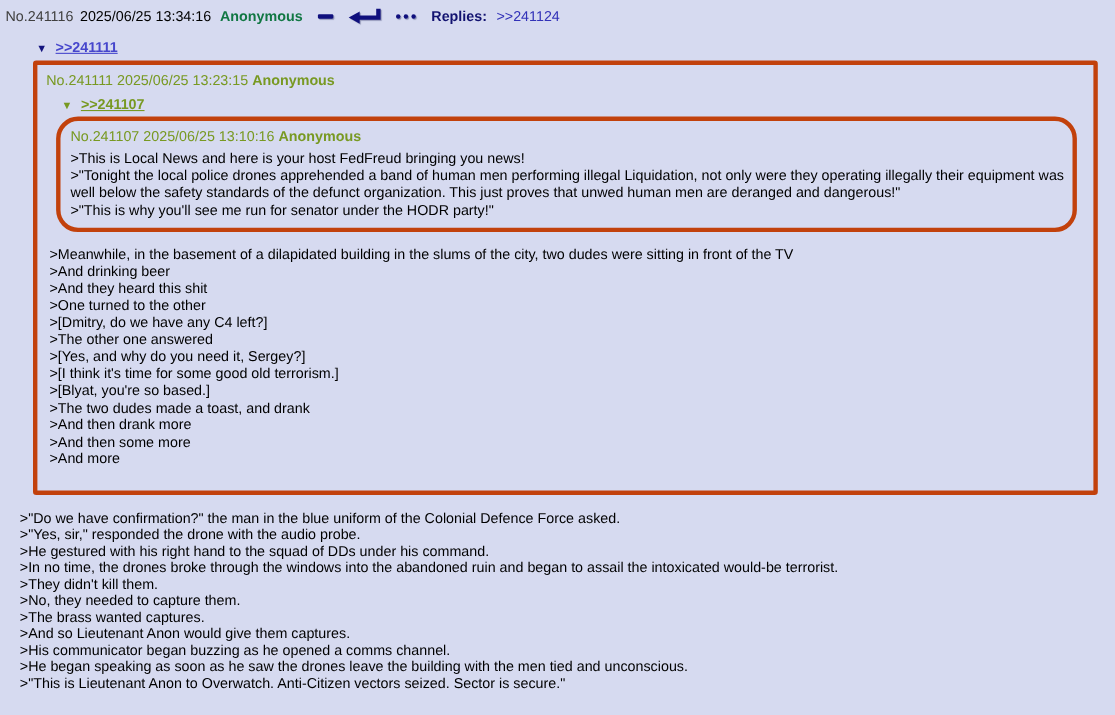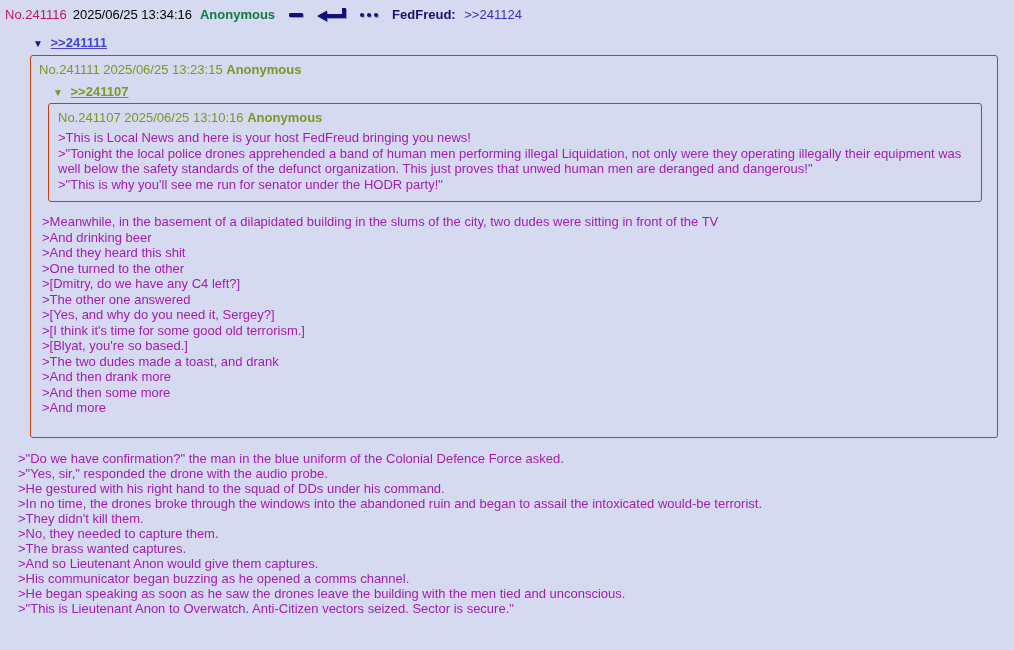--- a/index.html
+++ b/index.html
@@ -14,21 +14,21 @@
   body { padding: 4px; }
 
   
   .post-header {
     display: flex;
     align-items: center;
     padding: 3px 0 0 1px;
     height: 18px;
   }
   .post-no {
-    color: #be185d;
+    color: #404040;
     cursor: pointer;
     text-align: right;
   }
   .post-time { color: #000000; margin-left: 6px; }
   .post-name { color: #117743; font-weight: bold; margin-left: 8px; }
 
   .hdr-icons {
     display: flex;
     align-items: center;
     margin-left: 14px;
@@ -62,41 +62,42 @@
   .toggle-arrow { color: #14147e; font-size: 10px; cursor: pointer; }
   .toggle-link {
     color: #4646cc;
     text-decoration: underline;
     cursor: pointer;
     margin-left: 4px;
   }
 
   
   .quote-box {
-    border: 1px solid #c2410c;
+    border: 4px solid #c2410c;
     border-radius: 3px;
     background: #d6daf0;
   }
   .quote-box.outer {
     margin: 0 12px 0 26px;
     padding: 6px 10px 9px 8px;
   }
   .quote-box.inner {
     margin: 0 5px 0 9px;
     padding: 6px 6px 9px 9px;
+    border-radius: 20px;
   }
   .q-header { color: #789922; }
   .q-header .q-no { cursor: pointer; }
   .q-header .q-name { font-weight: bold; }
   .quote-toggle.olive { margin: 7px 0 4px 14px; }
   .quote-toggle.olive .toggle-arrow,
   .quote-toggle.olive .toggle-link { color: #789922; }
 
   
-  .greentext { color: #a21caf; }
+  .greentext { color: #000000; }
   .greentext .gt-line { line-height: 15.5px; }
   .inner-body { margin-top: 5px; }
   .outer-body { margin: 12px 0 12px 3px; }
   .post-body { margin: 13px 0 0 14px; }
   .post-body .gt-line { line-height: 15px; }
 </style>
 </head>
 <body>
 
 <div>
@@ -117,21 +118,21 @@
         </svg>
       </span>
       <span class="icon-btn dots-icon">
         <i></i>
           <i></i>
           <i></i>
       </span>
     </span>
 
     <span class="replies-wrap">
-      <span class="replies-label">FedFreud:</span>
+      <span class="replies-label">Replies:</span>
       <span class="backlink">&gt;&gt;241124</span>
     </span>
   </div>
 
   <div class="quote-toggle">
     <span class="toggle-arrow">▼</span>
     <span class="toggle-link">&gt;&gt;241111</span>
   </div>
 
   <div class="quote-box outer">

